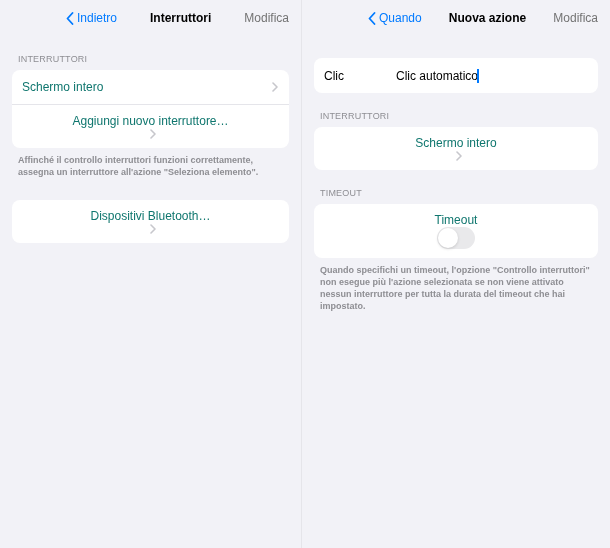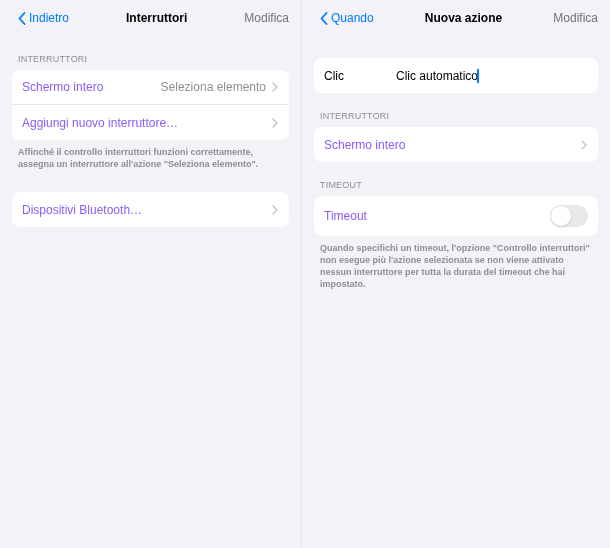--- a/index.html
+++ b/index.html
@@ -1,31 +1,31 @@
 <!DOCTYPE html>
 <html><head>
   <meta charset="utf-8">
   <style>
     * { margin: 0; padding: 0; box-sizing: border-box; font-family: -apple-system, BlinkMacSystemFont, "Segoe UI", Helvetica, Arial, sans-serif; }
     body { width: 610px; height: 548px; background: #f2f2f7; display: flex; font-size: 12px; }
     .pane { height: 100%; display: flex; flex-direction: column; }
     .pane-left { width: 302px; border-right: 1px solid #e5e5ea; }
     .pane-right { flex: 1; }
-    .header { display: flex; justify-content: space-between; align-items: center; padding: 10px 12px 10px 17px; height: 36px; }
+    .header { display: flex; justify-content: space-between; align-items: center; padding: 10px 12px 10px 17px; height: 36px; margin-left: 48px; }
     .back { display: flex; align-items: center; color: #007aff; font-size: 12px; cursor: pointer; }
     .back-chevron { width: 10px; height: 14px; display: inline-flex; align-items: center; justify-content: center; margin-right: 2px; }
     .back-chevron svg { width: 8px; height: 13px; }
     .title { font-size: 12px; font-weight: 600; color: #000; text-align: center; }
     .edit { color: #737373; font-size: 12px; cursor: pointer; }
     .content { padding: 0 12px; overflow-y: auto; }
     .section-header { color: #8e8e93; font-size: 9px; letter-spacing: 0.2px; padding: 18px 6px 6px 6px; text-transform: uppercase; }
     .group { background: #fff; border-radius: 8px; overflow: hidden; }
     .row { display: flex; align-items: center; justify-content: space-between; padding: 9px 10px; border-bottom: 1px solid #e5e5ea; cursor: pointer; min-height: 35px; }
-    .row:last-child { border-bottom: none; }
-    .row-label { color: #8b5cf6; font-size: 12px; }
+    .row:last-child { border-bottom: none; flex-direction: column; }
+    .row-label { color: #0f766e; font-size: 12px; }
     .row-value { color: #8e8e93; font-size: 12px; display: flex; align-items: center; }
     .chevron { width: 7px; height: 11px; margin-left: 6px; display: inline-flex; align-items: center; }
     .chevron svg { width: 6px; height: 10px; }
     .footer-text { color: #8e8e93; font-size: 9px; line-height: 1.35; padding: 6px 6px 0 6px; font-weight: bold; }
     .input-row { display: flex; align-items: center; padding: 9px 10px; min-height: 35px; }
     .input-label { color: #000; font-size: 12px; width: 72px; }
     .cursor { display: inline-block; width: 1.5px; height: 14px; background: #007aff; vertical-align: middle; margin-left: -1px; animation: blink 1.1s step-start infinite; }
     @keyframes blink { 50% { opacity: 0; } }
     .toggle { position: relative; width: 38px; height: 22px; background: #e9e9eb; border-radius: 11px; cursor: pointer; }
     .toggle-knob { position: absolute; width: 20px; height: 20px; top: 1px; left: 1px; background: #fff; border-radius: 50%; box-shadow: 0 1px 3px rgba(0,0,0,0.15); }
@@ -45,21 +45,20 @@
     </div>
     <div class="title">Interruttori</div>
     <div class="edit">Modifica</div>
   </div>
   <div class="content">
     <div class="section-header">INTERRUTTORI</div>
     <div class="group">
       <div class="row">
         <span class="row-label">Schermo intero</span>
         <span class="row-value">
-          <span>Seleziona elemento</span>
           <span class="chevron">
             <svg viewBox="0 0 6 10" stroke="#c7c7cc" stroke-width="1.6" fill="none" stroke-linecap="round" stroke-linejoin="round">
                 <polyline points="1,1 5,5 1,9"></polyline>
               </svg>
           </span>
         </span>
       </div>
       <div class="row">
         <span class="row-label">Aggiungi nuovo interruttore…</span>
         <span class="row-value">

